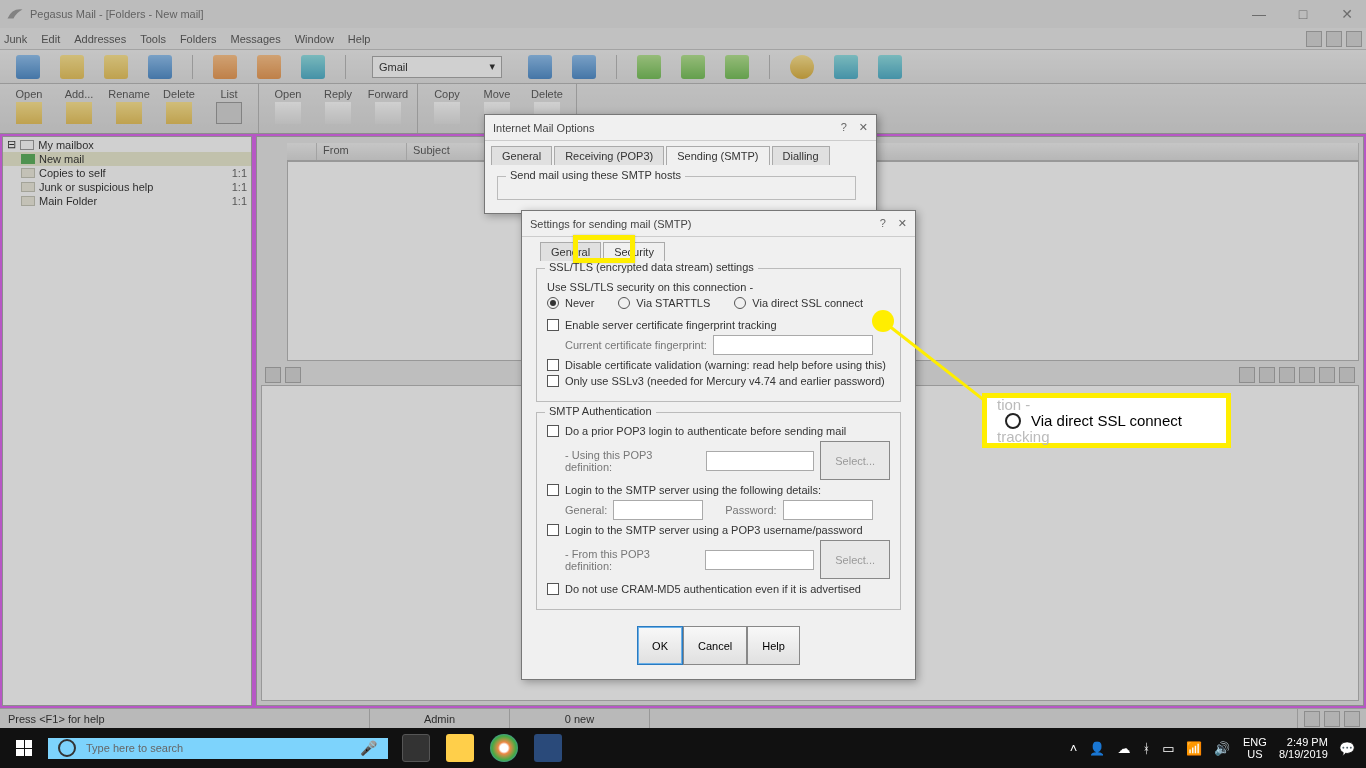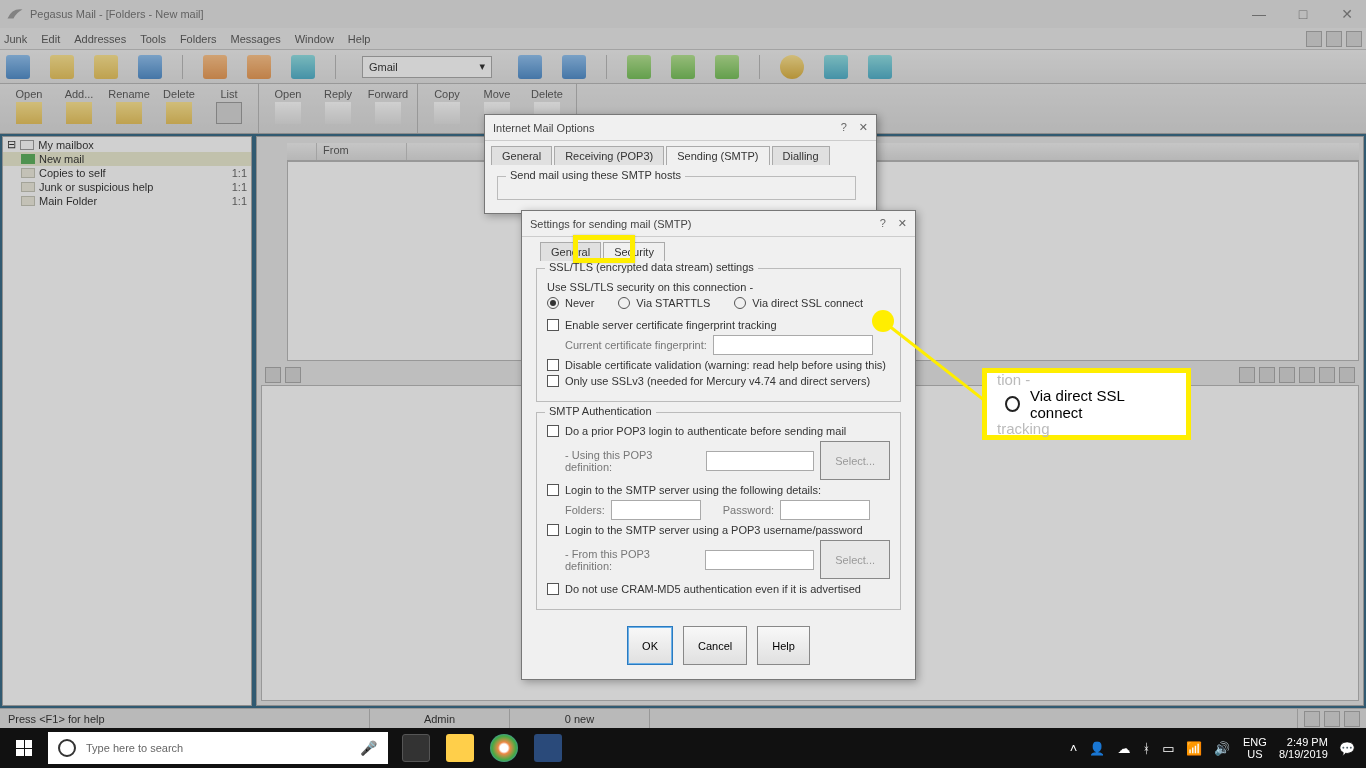--- a/index.html
+++ b/index.html
@@ -1,33 +1,33 @@
 <!DOCTYPE html>
 <html><head>
 <meta charset="utf-8">
 <style>
 * { margin:0; padding:0; box-sizing:border-box; font-family:"Segoe UI",Tahoma,sans-serif; font-size:11px; }
 body { width:1366px; height:768px; background:#000; position:relative; overflow:hidden; }
-.desktop { width:1366px; height:728px; background:#0c4a6e; position:relative; }
+.desktop { width:1366px; height:728px; background:#d946ef; position:relative; }
 .overlay { position:absolute; inset:0; background:rgba(120,120,120,0.35); pointer-events:none; z-index:5; }
 
 
 .title-bar { height:28px; background:#e1e1e1; display:flex; align-items:center; padding:0 6px; color:#555; }
 .title-bar .wing-icon { width:18px; height:18px; margin-right:6px; }
 .title-bar .title { flex:1; }
 .winbtns { display:flex; gap:18px; color:#666; }
 .winbtn { width:26px; text-align:center; font-size:14px; }
 
 
 .menu-bar { height:22px; background:#e8e8e8; display:flex; align-items:center; padding:0 4px; gap:14px; color:#333; border-bottom:1px solid #bbb; }
 .menu-bar .right-icons { margin-left:auto; display:flex; gap:4px; }
 .mini-icon { width:16px; height:16px; background:#d0d0d0; border:1px solid #999; }
 
 
-.icon-toolbar { height:34px; background:linear-gradient(#efefef,#dedede); border-bottom:1px solid #aaa; display:flex; align-items:center; padding:0 6px; gap:20px; }
+.icon-toolbar { height:34px; background:linear-gradient(#efefef,#dedede); border-bottom:1px solid #aaa; display:flex; align-items:center; padding:0 16px; gap:20px; }
 .tb-ico { width:24px; height:24px; border-radius:3px; }
 .tb-ico.blue{background:linear-gradient(#7ab6ef,#2a75c0);}
 .tb-ico.yellow{background:linear-gradient(#ffe27a,#e5b83a);}
 .tb-ico.green{background:linear-gradient(#a6e07a,#59b436);}
 .tb-ico.orange{background:linear-gradient(#ffb870,#e58530);}
 .tb-ico.gold{background:linear-gradient(#ffe07a,#d4a017);border-radius:50%;}
 .tb-ico.teal{background:linear-gradient(#7adbe0,#2aa0c0);}
 .combo { width:130px; height:22px; background:#fff; border:1px solid #999; display:flex; align-items:center; justify-content:space-between; padding:0 6px; margin:0 6px;}
 
 
@@ -78,21 +78,21 @@
 .fieldset .legend { position:absolute; top:-8px; left:8px; background:#f0f0f0; padding:0 4px; color:#333;}
 .row { display:flex; align-items:center; gap:6px; margin:4px 0; color:#333;}
 .row.indent { padding-left:18px; color:#777;}
 .radio { width:12px;height:12px;border:1px solid #555;border-radius:50%;display:inline-flex;align-items:center;justify-content:center;}
 .radio.sel::after{content:"";width:6px;height:6px;background:#333;border-radius:50%;}
 .chk { width:12px;height:12px;border:1px solid #555;background:#fff;}
 .txt-input { height:20px; border:1px solid #aaa; background:#fff; }
 .btn { height:39px; padding:0 14px; border:1px solid #888; background:linear-gradient(#f8f8f8,#e0e0e0); display:inline-flex; align-items:center;}
 .btn.primary { border:1px solid #2a7ac0; box-shadow:0 0 0 1px #6ab0e8 inset;}
 .btn.disabled { color:#999; background:#e8e8e8;}
-.dlg-buttons { display:flex; justify-content:center; gap:10px; padding:6px 0 2px 0;}
+.dlg-buttons { display:flex; justify-content:center; padding:6px 0 2px 0;}
 
 
 .hl-box { position:absolute; border:5px solid #ffee00; box-shadow:0 0 2px rgba(0,0,0,0.2); z-index:30; pointer-events:none;}
 .hl-dot { position:absolute; width:22px; height:22px; background:#ffee00; border-radius:50%; z-index:30;}
 .hl-line { position:absolute; height:3px; background:#ffee00; z-index:29; transform-origin:left center;}
 .callout { position:absolute; background:#fff; border:5px solid #ffee00; z-index:30; padding:14px 18px; display:flex; align-items:center; gap:10px; font-size:15px;}
 .callout .faded{color:#bbb;font-size:15px;}
 .callout .radio-big{width:16px;height:16px;border:2px solid #222;border-radius:50%;}
 
 
@@ -100,21 +100,21 @@
 
 
 .smtpdef-dlg { left:499px; top:197px; width:358px; height:20px; z-index:9; background:#f0f0f0; border:1px solid #999; display:flex; align-items:center; padding:0 6px; color:#777;}
 .smtpdef-dlg .xx{margin-left:auto;}
 
 
 .taskbar { position:absolute; bottom:0; left:0; right:0; height:40px; background:#111; display:flex; align-items:center; color:#fff; }
 .start { width:48px; height:40px; display:flex; align-items:center; justify-content:center;}
 .win-logo { width:16px;height:16px; display:grid; grid-template-columns:1fr 1fr; grid-template-rows:1fr 1fr; gap:1px;}
 .win-logo div{background:#fff;}
-.search-box { width:340px; height:32px; background:#ffffff; color:#666; display:flex; align-items:center; padding:0 10px; gap:10px; margin-right:6px;}
+.search-box { width:340px; height:21px; background:#7dd3fc; color:#666; display:flex; align-items:center; padding:0 10px; gap:10px; margin-right:6px;}
 .search-box .circ{width:18px;height:18px;border:2px solid #333;border-radius:50%;}
 .search-box .mic{margin-left:auto;color:#333;font-size:14px;}
 .task-ico { width:28px; height:28px; margin:0 8px; border-radius:3px;}
 .task-ico.b{background:#ffcf4a;}
 .task-ico.c{background:radial-gradient(circle,#fff 20%,#e84 30%,#4a4 60%,#48e 90%);border-radius:50%;}
 .task-ico.d{background:#2a4a7a;}
 .task-ico.tv{background:#333;border:1px solid #555;}
 .tray { margin-left:auto; display:flex; align-items:center; gap:12px; padding:0 10px; font-size:11px;}
 .tray .clock{display:flex;flex-direction:column;align-items:flex-end;line-height:1.1;}
 .tray .lang{display:flex;flex-direction:column;align-items:center;line-height:1.1;}
@@ -260,20 +260,21 @@
             <div class="fico env"></div>
             <span>Main Folder</span>
             <span class="cnt">1:1</span>
           </div>
         </div>
     </div>
     <div class="content-pane">
       <div class="list-header">
         <div class="col" style="width:30px"></div>
         <div class="col" style="width:90px">From</div>
+        <div class="col" style="flex:1">Subject</div>
       </div>
       <div class="list-body"></div>
       <div class="splitter-tools">
         <div class="sm-ico"></div>
         <div class="sm-ico"></div>
         <div class="rt">
           <div class="sm-ico"></div>
           <div class="sm-ico"></div>
           <div class="sm-ico"></div>
           <div class="sm-ico"></div>
@@ -358,41 +359,41 @@
         <div class="row indent">
           <span>Current certificate fingerprint:</span>
           <div class="txt-input" style="width:160px"></div>
         </div>
         <div class="row">
           <span class="chk"></span>
             <span>Disable certificate validation (warning: read help before using this)</span>
         </div>
         <div class="row">
           <span class="chk"></span>
-            <span>Only use SSLv3 (needed for Mercury v4.74 and direct servers)</span>
+            <span>Only use SSLv3 (needed for Mercury v4.74 and earlier password)</span>
         </div>
       </div>
 
       <div class="fieldset">
         <div class="legend">SMTP Authentication</div>
         <div class="row">
           <span class="chk"></span>
             <span>Do a prior POP3 login to authenticate before sending mail</span>
         </div>
         <div class="row indent">
           <span>- Using this POP3 definition:</span>
           <div class="txt-input" style="width:110px"></div>
           <div class="btn disabled">Select...</div>
         </div>
         <div class="row">
           <span class="chk"></span>
             <span>Login to the SMTP server using the following details:</span>
         </div>
         <div class="row indent">
-          <span>Folders:</span>
+          <span>General:</span>
           <div class="txt-input" style="width:90px"></div>
           <span style="width:10px"></span>
           <span>Password:</span>
           <div class="txt-input" style="width:90px"></div>
         </div>
         <div class="row">
           <span class="chk"></span>
             <span>Login to the SMTP server using a POP3 username/password</span>
         </div>
         <div class="row indent">
@@ -413,21 +414,21 @@
       </div>
     </div>
   </div>
 
   <div class="hl-box" style="left:573px; top:235px; width:62px; height:28px"></div>
 
   <div class="hl-dot" style="left:872px; top:310px"></div>
 
   <div class="hl-line" style="left:886px; top:322px; width:150px; transform:rotate(38deg)"></div>
 
-  <div class="callout" style="left:982px; top:368px; width:209px;">
+  <div class="callout" style="left:982px; top:393px; width:249px;">
     <div style="position:absolute;top:-2px;left:10px" class="faded">tion -</div>
     <span class="radio-big"></span>
     <span style="font-size:15px">Via direct SSL connect</span>
     <div style="position:absolute;bottom:-2px;left:10px" class="faded">tracking</div>
   </div>
 
 </div>
 
 <div class="taskbar">
   <div class="start">

